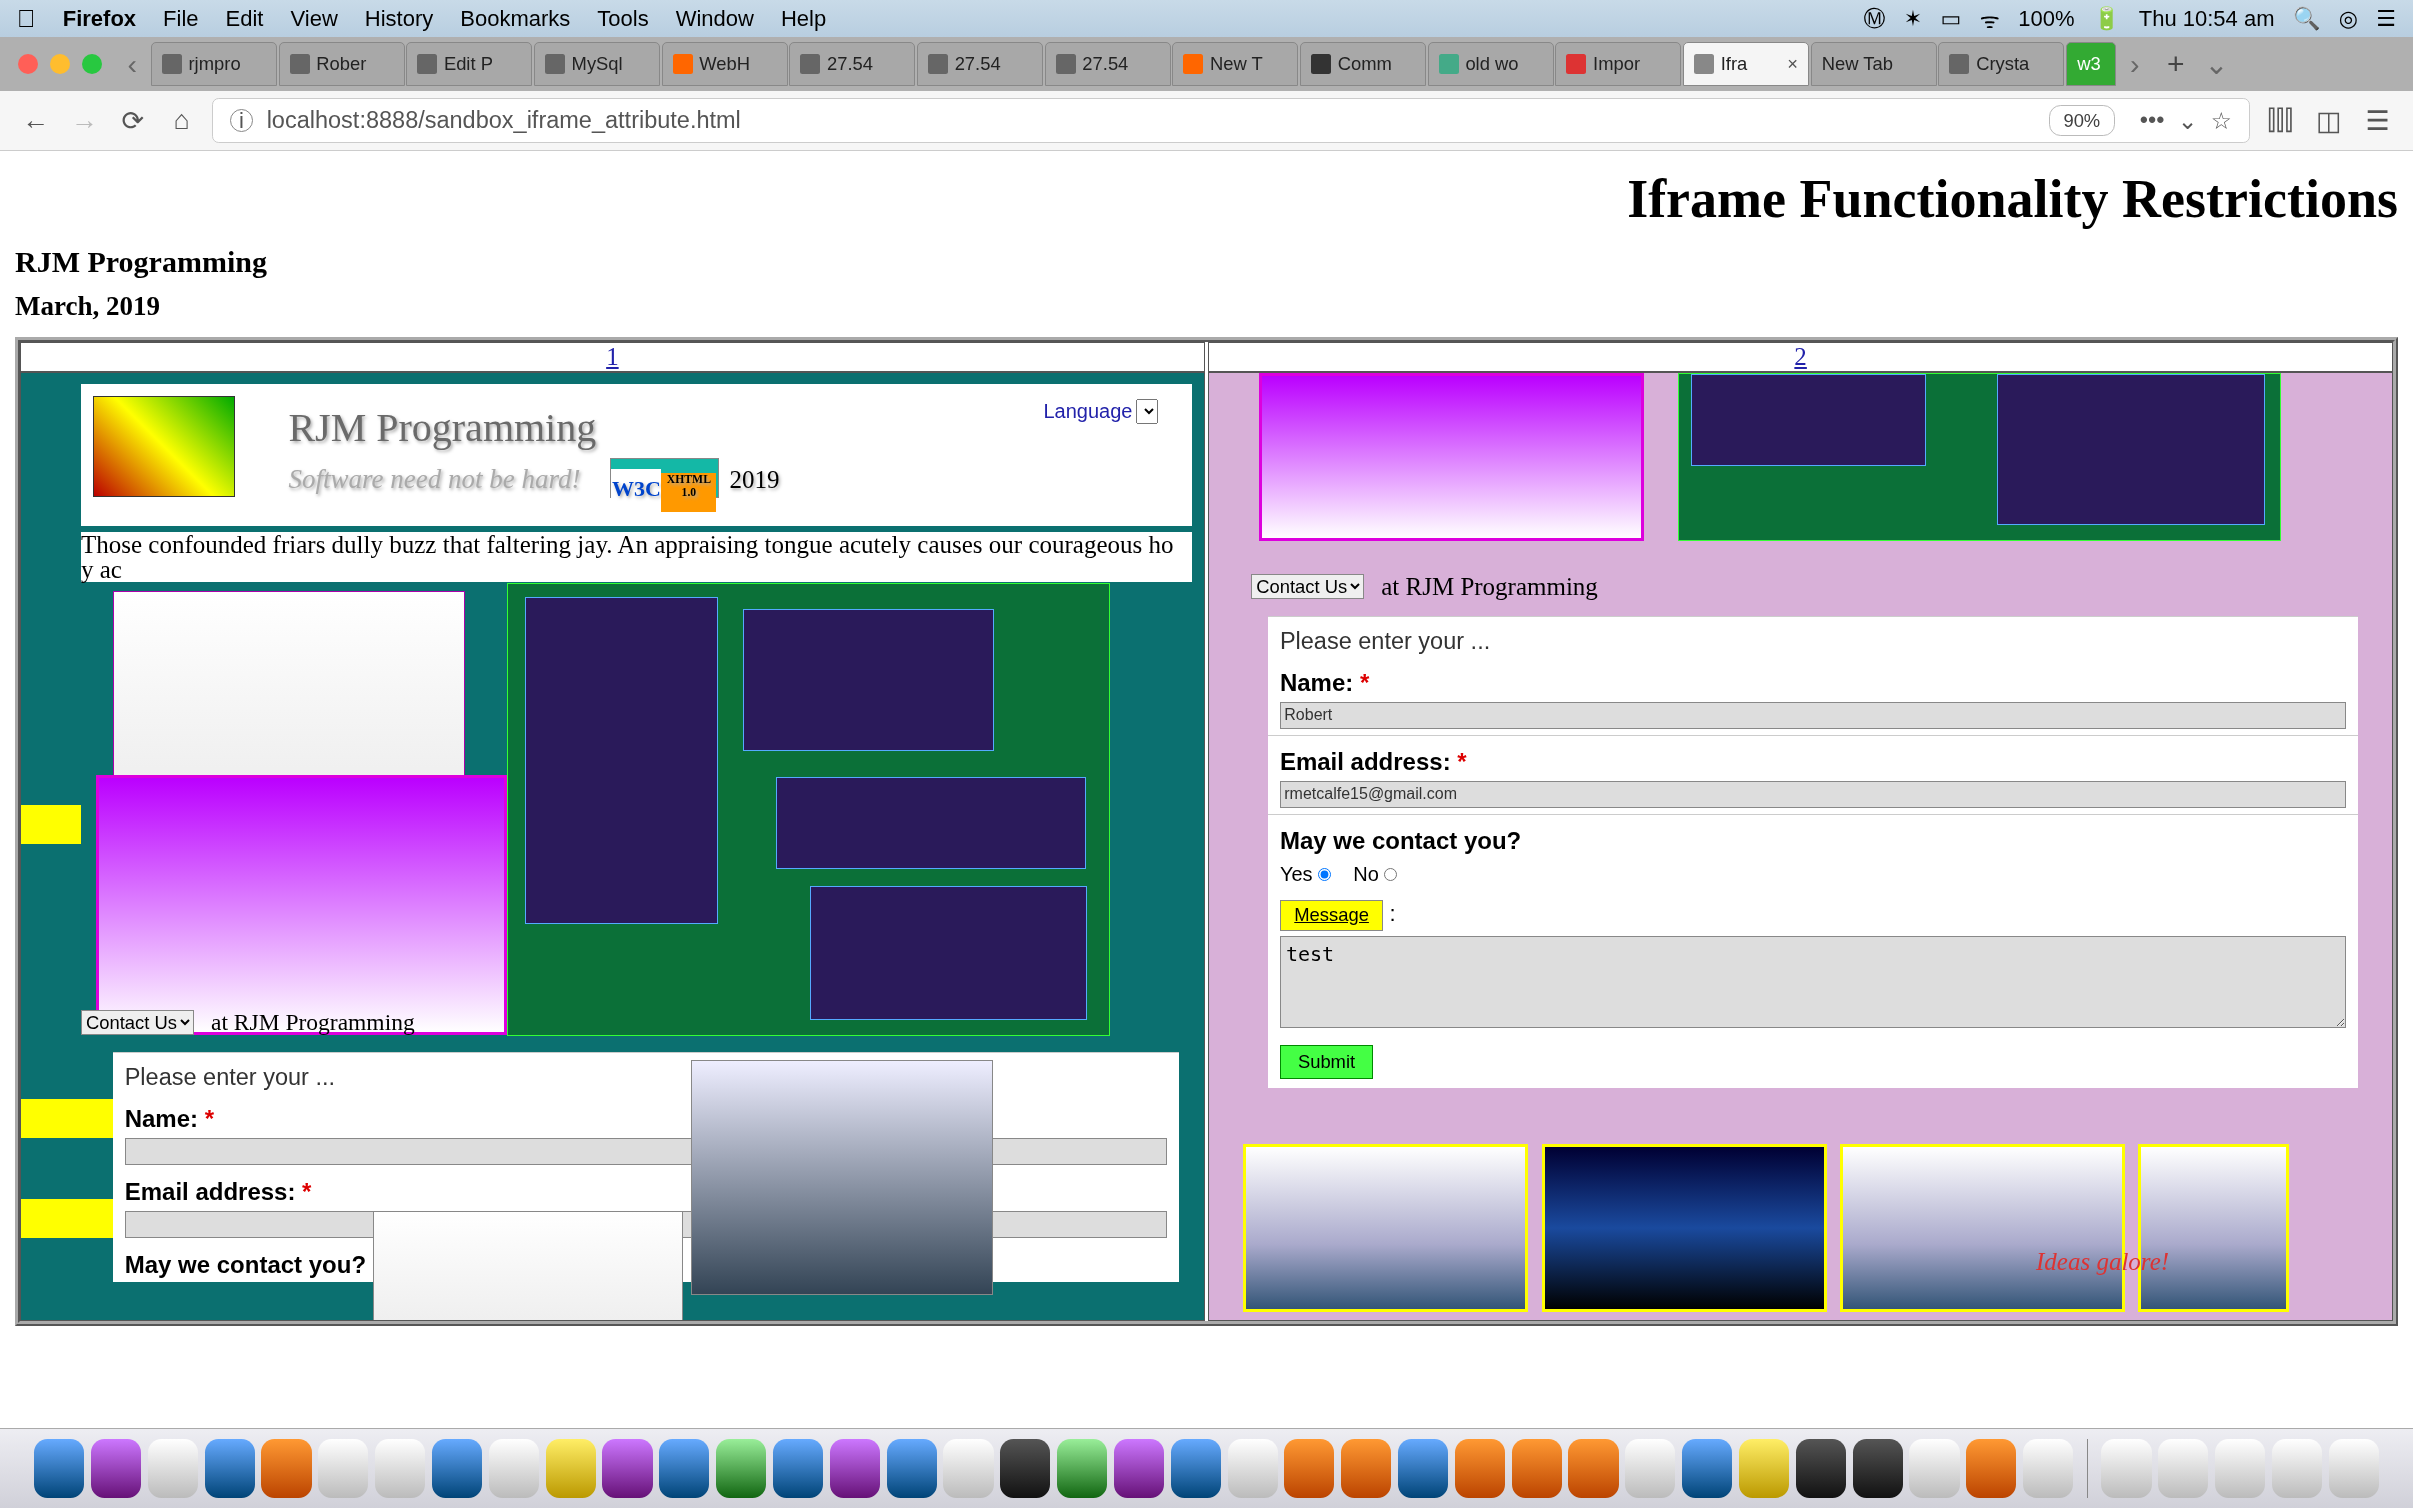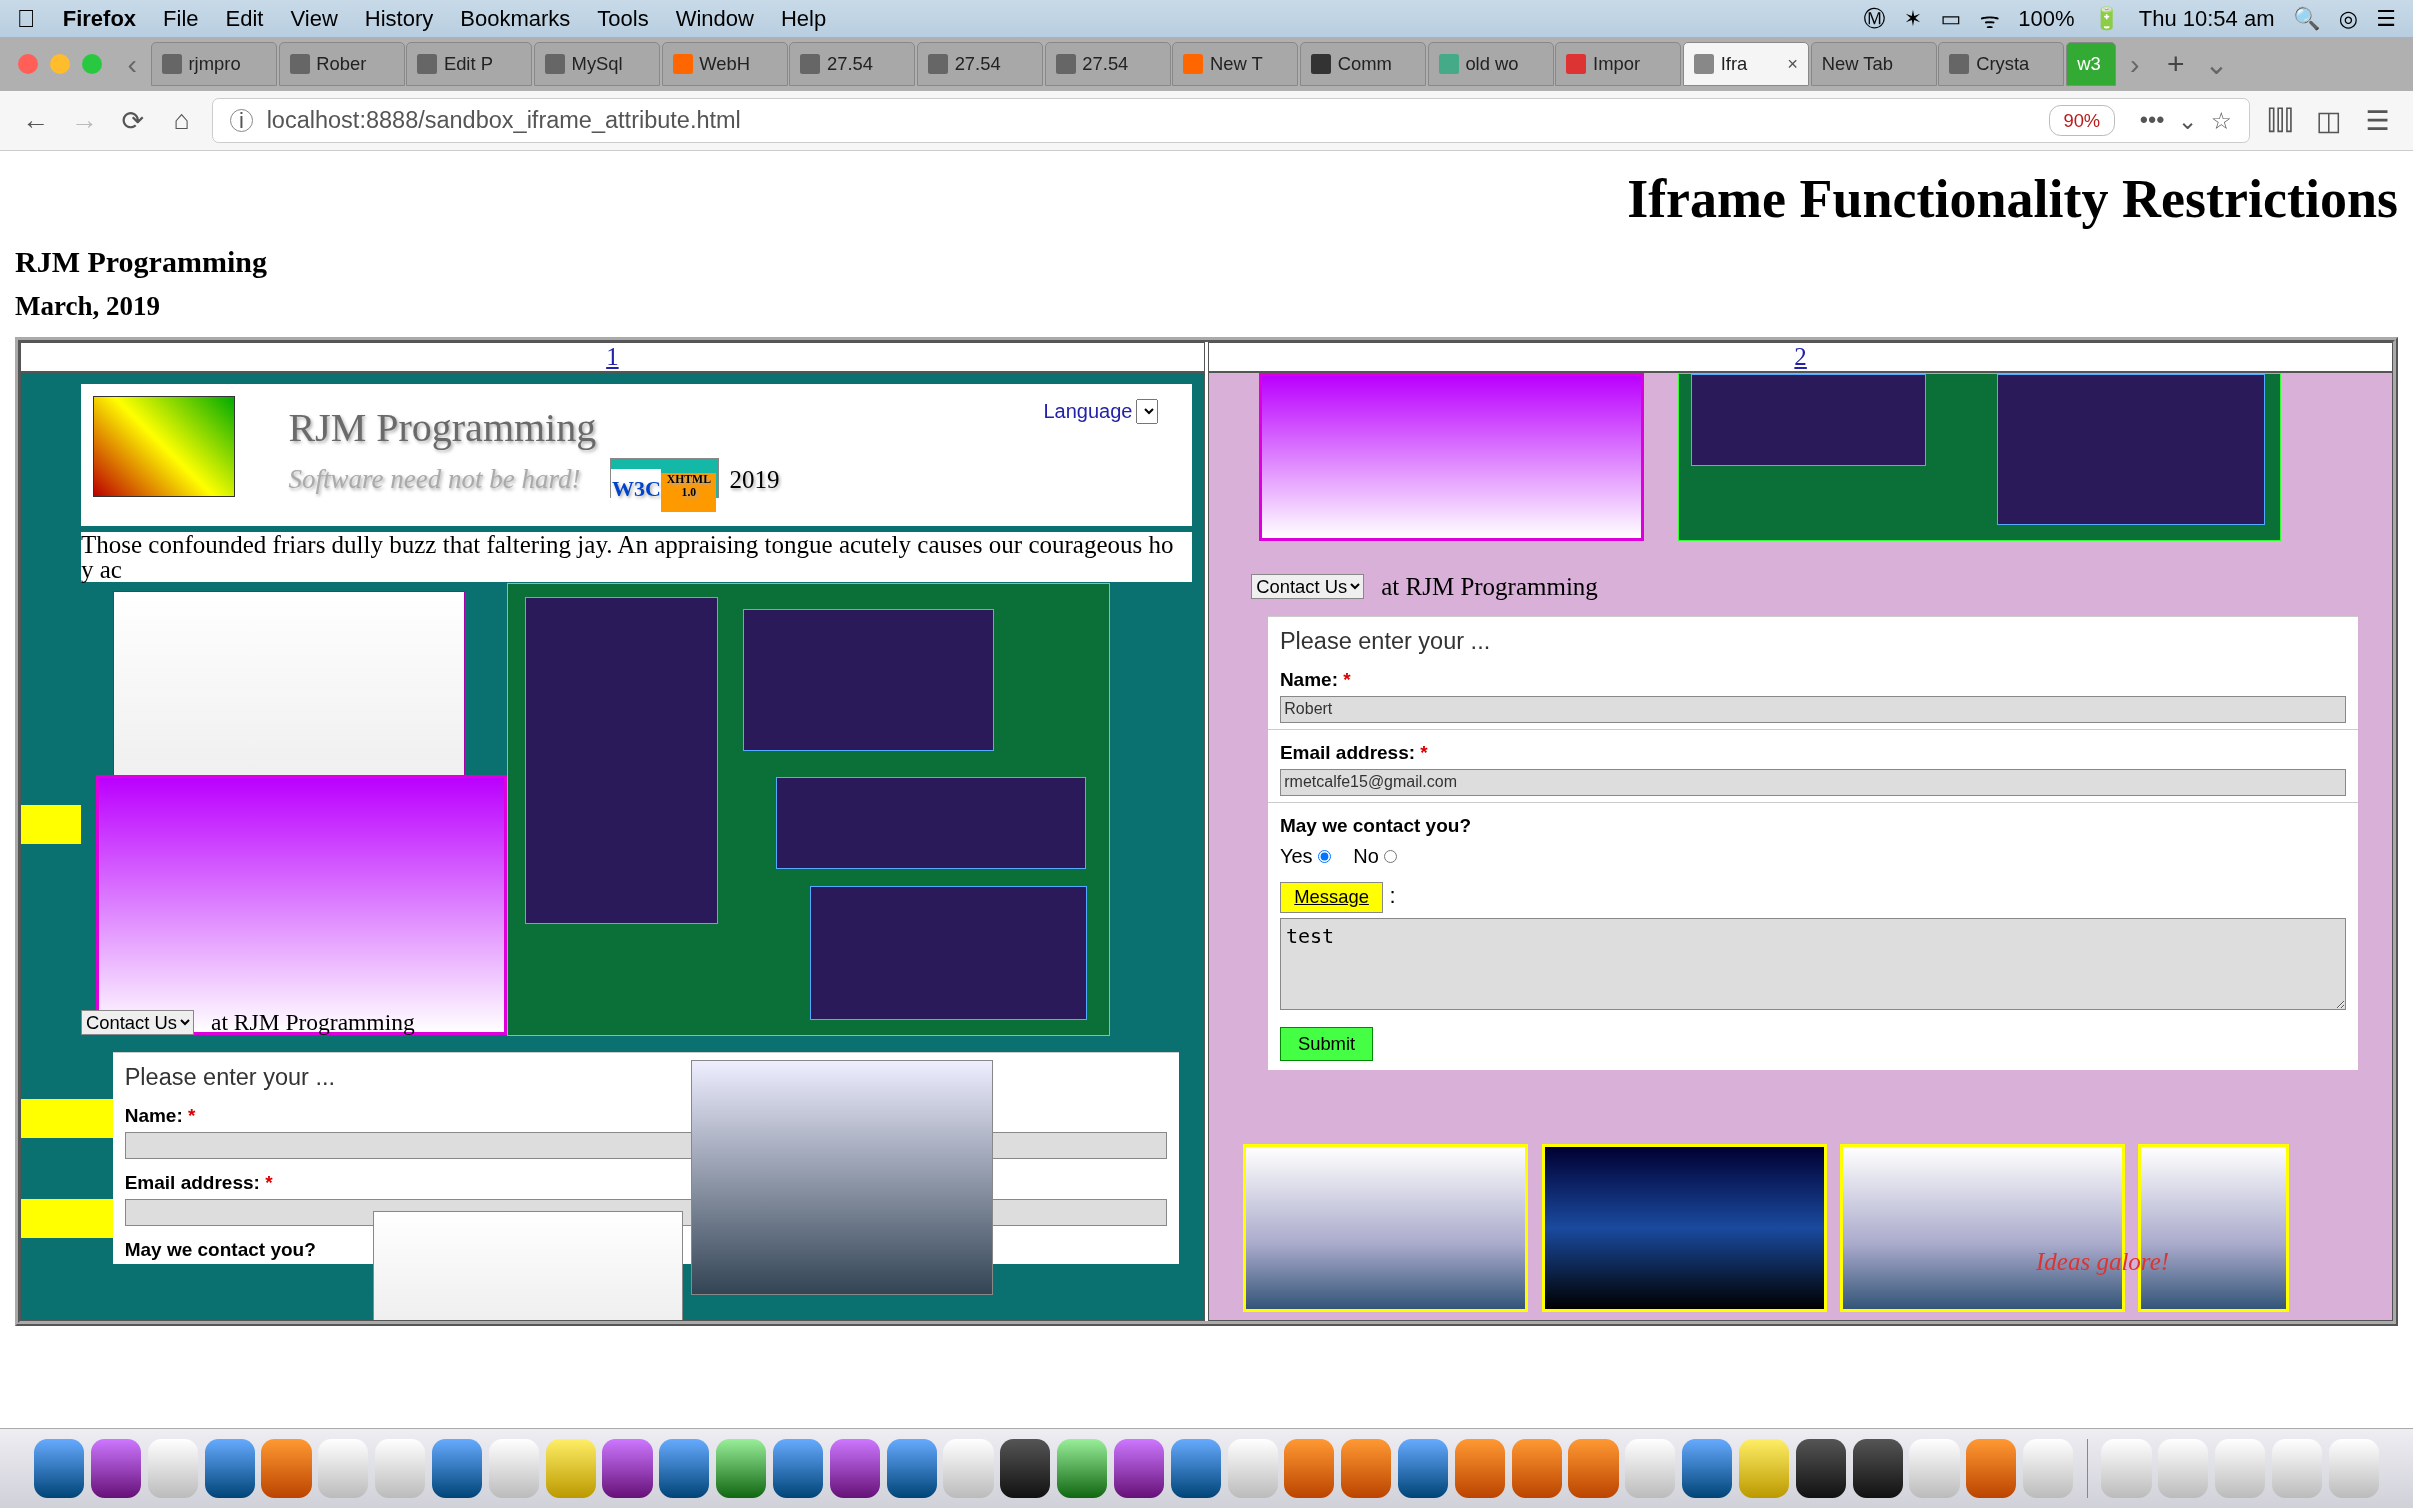--- a/index.html
+++ b/index.html
@@ -40,21 +40,21 @@
     .tab .x{margin-left:auto;font-size:18.4px;color:#555;}
     .newtab{font-size:30px;color:#444;padding:0 13.4px;}
     
     .ff-toolbar{
       height:60px;background:#f6f6f6;border-bottom:0.8px solid #ccc;
       display:flex;align-items:center;padding:0 17px;gap:11.7px;
     }
     .tb-btn{width:37px;height:37px;border-radius:5px;display:flex;align-items:center;justify-content:center;font-size:27px;color:#555;}
     .urlbar{flex:1;height:45px;border:0.8px solid #ccc;border-radius:6.7px;background:#fff;display:flex;align-items:center;padding:0 17px;font-size:23.5px;color:#555;gap:13.4px;}
     .urlbar .info{font-size:22px;border:1.7px solid #888;border-radius:50%;width:23.5px;height:23.5px;display:flex;align-items:center;justify-content:center;}
-    .zoom-badge{border:0.8px solid #bbb;border-radius:11.7px;padding:3.4px 13.4px;font-size:18.4px;color:#b91c1c;margin-left:auto;}
+    .zoom-badge{border:0.8px solid #bbb;border-radius:11.7px;padding:3.4px 13.4px;font-size:18.4px;color:#404040;margin-left:auto;}
     
     .page{padding:17px 15px; height:1277px; overflow:hidden;}
     .page h1{font-family:"Times New Roman",serif;font-size:54px;font-weight:bold;margin-bottom:15px;text-align:right;}
     .page h2{font-family:"Times New Roman",serif;font-size:30px;font-weight:bold;margin-bottom:11.7px;}
     .page h3{font-family:"Times New Roman",serif;font-size:27px;font-weight:bold;margin-bottom:15px;}
     .frames{border:5px ridge #aaa;display:flex;gap:3.4px;height:989px;padding:0;}
     .frameno{border:1.7px solid #555;text-align:center;font-family:"Times New Roman",serif;font-size:25px;color:#22a;background:#fff;text-decoration:underline;}
     .framecol{flex:1;display:flex;flex-direction:column;}
     .framebody{flex:1;background:#0b7070;border:1.7px solid #555;position:relative;overflow:hidden;}
     .framebody.right{background:#d8b0d8;}
@@ -69,21 +69,21 @@
     .lang-sel select{font-size:18.4px;}
     .lorem{position:absolute;left:60px;top:159px;right:11.7px;font-family:"Times New Roman",serif;font-size:25px;background:#fff;line-height:1.0;color:#000;}
     .shot{position:absolute;border:1.7px solid #a0a;background:linear-gradient(#fff,#eee);}
     .shot.purple{border:3.4px solid #d0d;background:linear-gradient(#b0f,#fff);}
     .greenbox{position:absolute;background:#0b7038;border:0.8px solid #3f3;}
     .darkapp{position:absolute;background:#2a1a5a;border:0.8px solid #5af;}
     .contactbar{position:absolute;left:60px;height:42px;display:flex;align-items:center;gap:17px;font-family:"Times New Roman",serif;font-size:23.5px;}
     .contactbar select{border:0.8px solid #888;font-size:18.4px;}
     .form{position:absolute;background:#fff;font-family:Verdana,Arial,sans-serif;font-size:22px;}
     .form .hdr{padding:11.7px 11.7px 6.7px;font-weight:normal;color:#333;font-size:23.5px;border-top:0.8px solid #ccc;}
-    .form .lbl{padding:6.7px 11.7px 3.4px;font-weight:bold;font-size:19px;}
+    .form .lbl{padding:6.7px 11.7px 3.4px;font-weight:bold;font-size:24px;}
     .form .req{color:#d00;}
     .form .field input[type=text]{width:calc(100% - 23.5px);margin:0 11.7px 6.7px;font-size:16px;padding:3.4px;border:0.8px solid #888;background:#ddd;color:#333;}
     .form .radio-row{padding:5px 11.7px;font-size:20px;}
     .form .yellow-btn{background:#ff0;border:0.8px solid #888;padding:3.4px 13.4px;font-size:18.4px;text-decoration:underline;}
     .form textarea{width:calc(100% - 23.5px);margin:3.4px 11.7px;height:92px;background:#ddd;border:0.8px solid #888;font-size:20px;padding:5px;resize:both;}
     .form .submit{background:#4f4;border:0.8px solid #080;padding:5px 17px;margin:8.4px 11.7px;font-size:18.4px;}
     .ybar{position:absolute;left:0;height:39px;background:#ff0;}
     .thumbrow{position:absolute;display:flex;gap:13.4px;}
     .thumbrow .th{width:285px;height:168px;border:3.4px solid #ff0;background:linear-gradient(#fff,#aac 60%,#357);}
     .thumbrow .th.blue{background:linear-gradient(#003,#1a4a9e,#000);}

